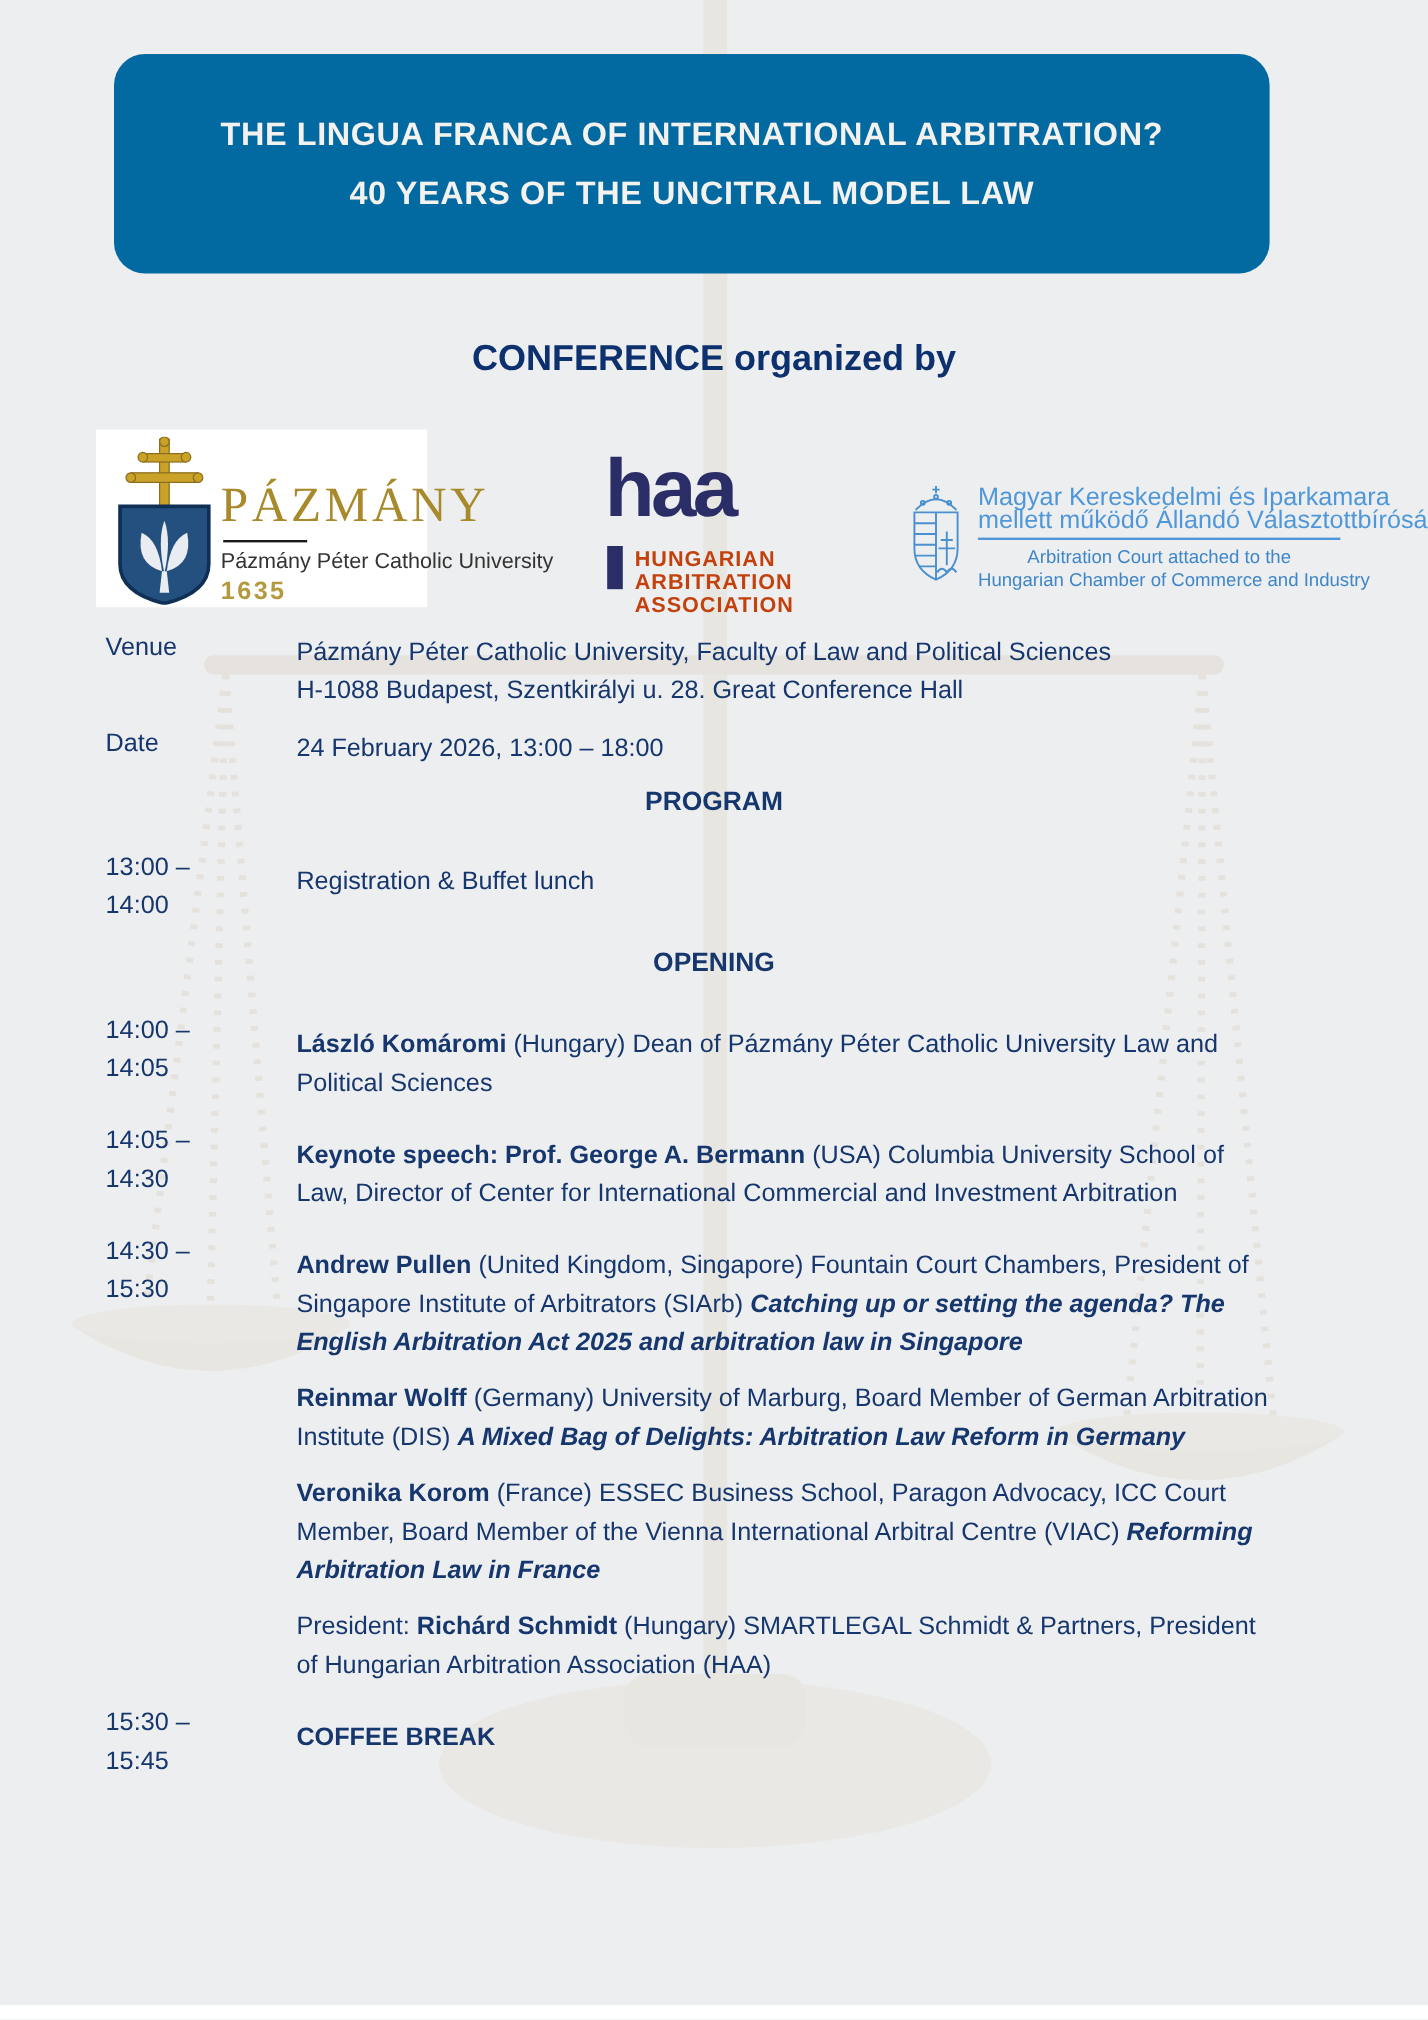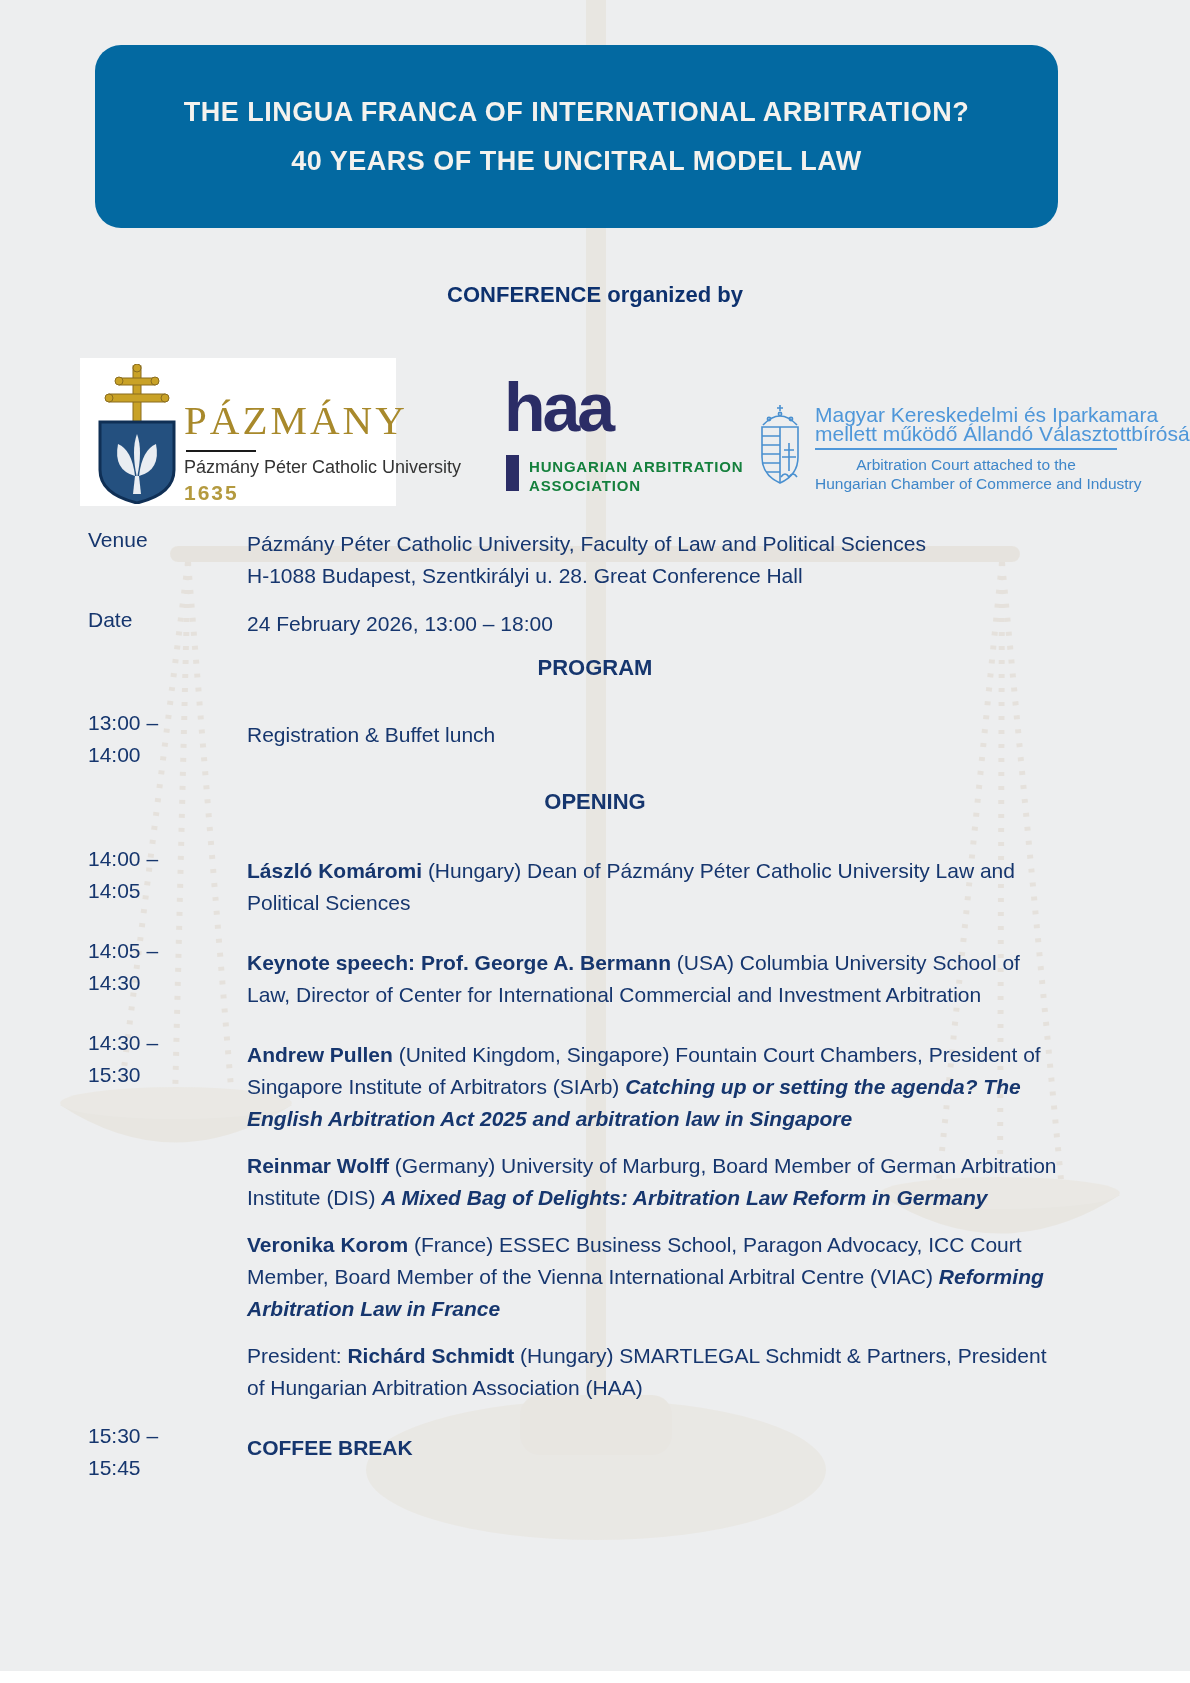--- a/index.html
+++ b/index.html
@@ -10,37 +10,37 @@
   .watermark{position:absolute;inset:0;z-index:0;opacity:0.13;pointer-events:none;}
   .content{position:absolute;inset:0;z-index:1;}
 
   
   .banner{position:absolute;left:95px;top:45px;width:963px;height:183px;
           background:#0369a1;border-radius:26px;color:#f4f2ee;
           display:flex;flex-direction:column;justify-content:center;align-items:center;gap:18px;}
   .banner .line{font-weight:700;font-size:27px;letter-spacing:.5px;white-space:nowrap;}
 
   .organized{position:absolute;left:0;top:282px;width:1190px;text-align:center;
-             color:#0d316e;font-weight:700;font-size:22px;}
+             color:#0d316e;font-weight:700;font-size:30px;}
 
   
   .logos{position:absolute;left:0;top:355px;width:1190px;height:175px;}
-  .pazmany-box{position:absolute;left:80px;top:3px;width:316px;height:148px;background:#ffffff;}
+  .pazmany-box{position:absolute;left:80px;top:3px;width:276px;height:148px;background:#ffffff;}
   .pazmany-crest{position:absolute;left:14px;top:6px;}
   .pazmany-text{position:absolute;left:104px;top:40px;width:225px;}
   .pazmany-word{font-family:"Liberation Serif","DejaVu Serif",serif;font-size:41px;
                 color:#a8892b;letter-spacing:3px;line-height:44px;}
   .pazmany-rule{width:70px;height:2px;background:#1a1a1a;margin:8px 0 5px 2px;}
   .pazmany-sub{font-size:18px;color:#333;white-space:nowrap;}
   .pazmany-year{font-size:21px;font-weight:700;color:#b49a3f;margin-top:3px;letter-spacing:2px;}
 
   .haa{position:absolute;left:504px;top:22px;width:240px;}
   .haa-word{font-size:68px;font-weight:800;color:#2b2d66;letter-spacing:-3px;line-height:60px;}
   .haa-bar{position:absolute;left:2px;top:78px;width:13px;height:36px;background:#2b2d66;}
-  .haa-caption{margin:20px 0 0 25px;font-size:15px;font-weight:700;color:#15803d;
+  .haa-caption{margin:20px 0 0 25px;font-size:18px;font-weight:700;color:#c2410c;
                letter-spacing:.8px;line-height:19px;}
 
   .chamber{position:absolute;left:757px;top:48px;display:flex;align-items:flex-start;}
   .chamber-text{width:302px;margin-left:12px;text-align:center;margin-top:2px;}
   .chamber-hu{font-size:21px;color:#4f97d9;line-height:19px;white-space:nowrap;}
   .chamber-rule{border:0;border-top:2px solid #4f97d9;margin:5px 0 5px;}
   .chamber-en{font-size:15.5px;color:#3e86c9;line-height:19px;white-space:nowrap;}
 
   
   .details{position:absolute;left:88px;top:528px;width:1000px;color:#16366e;font-size:21px;}

